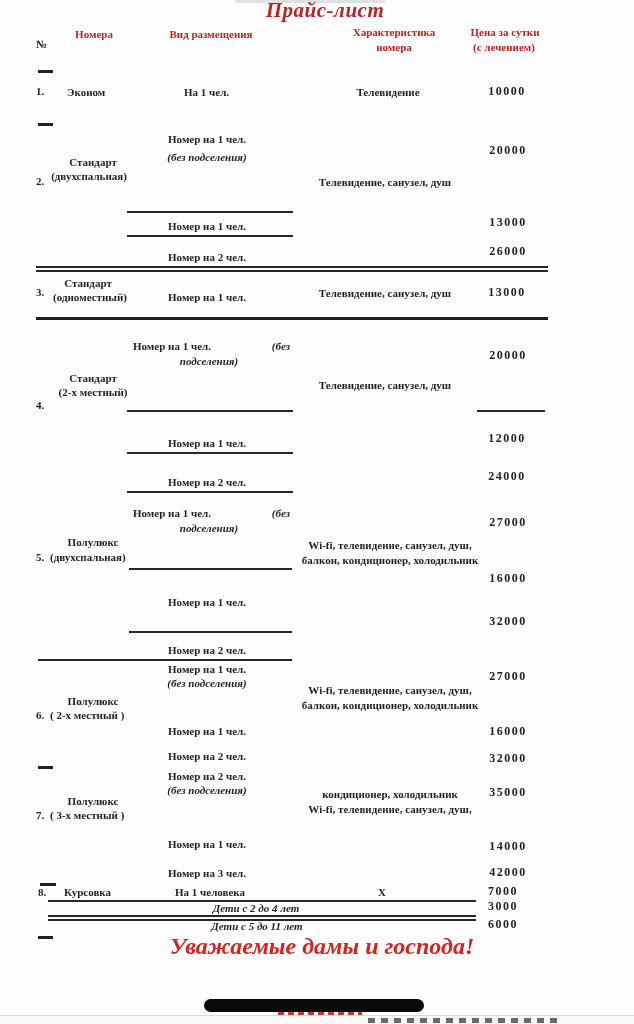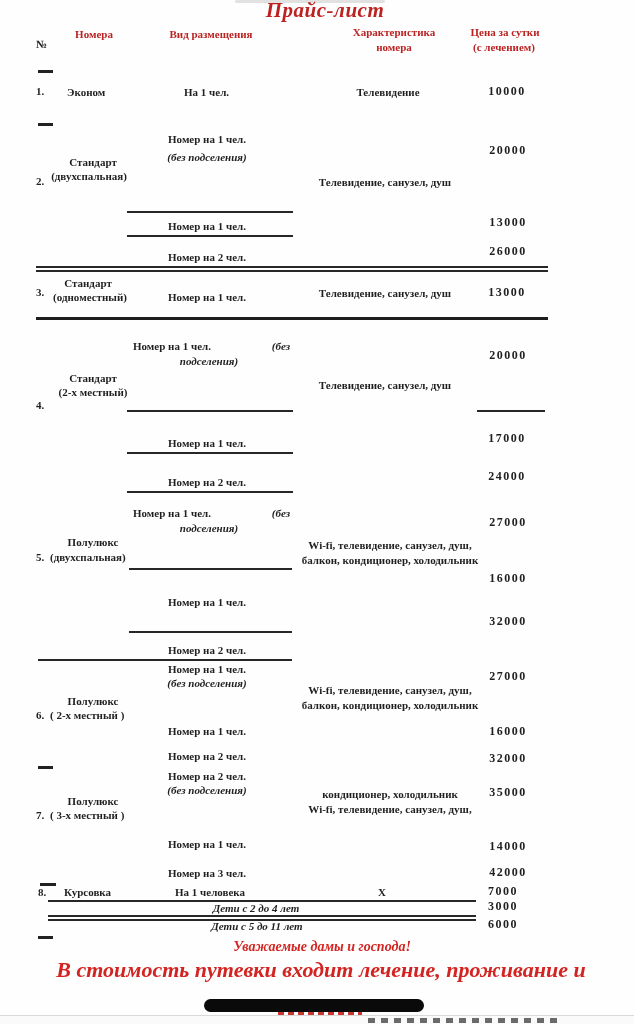--- a/index.html
+++ b/index.html
@@ -8,21 +8,21 @@
     font-family:"Liberation Serif","DejaVu Serif",serif;color:#1f1f1f;
     overflow:hidden;filter:blur(0.3px);
   }
   .t{position:absolute;font-weight:bold;font-size:11px;line-height:13px;white-space:nowrap;}
   .cx{transform:translateX(-50%);}          
   .rx{transform:translateX(-100%);}         
   .it{font-style:italic;}
   .red{color:#bb2323;}
   .price{font-size:12px;letter-spacing:1.5px;}
   .title{font-size:21px;color:#bb2323;font-style:italic;letter-spacing:0.5px;}
-  .foot1{font-size:14px;color:#d22421;font-style:italic;}
+  .foot1{font-size:24px;color:#d22421;font-style:italic;}
   .foot2{font-size:22px;color:#d22421;font-style:italic;}
   .line{position:absolute;background:#272727;height:2px;}
   .thin{height:1.5px;}
   .thick{height:3px;background:#1d1d1d;}
   .dash{position:absolute;background:#222;height:3px;width:15px;}
   .pill{position:absolute;background:#0a0a0a;border-radius:7px;}
   .redfrag{position:absolute;height:4px;
     background:repeating-linear-gradient(90deg,#c8372e 0 6px,transparent 6px 10px);}
   .bottomstrip{position:absolute;left:0;right:0;bottom:0;height:8px;background:#fafafa;border-top:1px solid #d9d9d9;}
   .cutfrag{position:absolute;height:5px;
@@ -80,21 +80,21 @@
   <div class="t" style="left:133px;top:340px;">Номер на 1 чел.</div>
   <div class="t it rx" style="left:290px;top:340px;">(без</div>
   <div class="t it cx" style="left:209px;top:355px;">подселения)</div>
   <div class="t price cx" style="left:508px;top:349px;">20000</div>
   <div class="t cx" style="left:93px;top:372px;">Стандарт</div>
   <div class="t cx" style="left:385px;top:379px;">Телевидение, санузел, душ</div>
   <div class="t cx" style="left:93px;top:386px;font-family:Liberation Serif, serif;">(2-х местный)</div>
   <div class="t" style="left:36px;top:399px;">4.</div>
   <div class="line" style="left:127px;top:410px;width:166px;"></div>
   <div class="line" style="left:477px;top:410px;width:68px;"></div>
-  <div class="t price cx" style="left:507px;top:432px;">17000</div>
+  <div class="t price cx" style="left:507px;top:432px;">12000</div>
   <div class="t cx" style="left:207px;top:437px;">Номер на 1 чел.</div>
   <div class="line" style="left:127px;top:452px;width:166px;"></div>
   <div class="t price cx" style="left:507px;top:470px;">24000</div>
   <div class="t cx" style="left:207px;top:476px;">Номер на 2 чел.</div>
   <div class="line" style="left:127px;top:491px;width:166px;"></div>
 
   <div class="t" style="left:133px;top:507px;">Номер на 1 чел.</div>
   <div class="t it rx" style="left:290px;top:507px;">(без</div>
   <div class="t it cx" style="left:209px;top:522px;">подселения)</div>
   <div class="t price cx" style="left:508px;top:516px;">27000</div>
@@ -147,21 +147,20 @@
   <div class="line" style="left:48px;top:900px;width:428px;"></div>
   <div class="t it cx" style="left:256px;top:902px;">Дети с 2 до 4 лет</div>
   <div class="t price cx" style="left:503px;top:900px;">3000</div>
   <div class="line" style="left:48px;top:915px;width:428px;"></div>
   <div class="line thin" style="left:48px;top:919px;width:428px;"></div>
   <div class="t it cx" style="left:257px;top:920px;">Дети с 5 до 11 лет</div>
   <div class="t price cx" style="left:503px;top:918px;">6000</div>
   <div class="dash" style="left:38px;top:936px;"></div>
 
   <div class="t foot1 cx" style="left:322px;top:940px;">Уважаемые дамы и господа!</div>
-  <div class="t foot2 cx" style="left:321px;top:963px;">В стоимость путевки входит лечение, проживание и</div>
 
   <div class="pill" style="left:204px;top:999px;width:220px;height:13px;"></div>
   <div class="redfrag" style="left:278px;top:1012px;width:84px;"></div>
 
   <div class="bottomstrip"></div>
   <div class="cutfrag" style="left:368px;top:1018px;width:192px;"></div>
 
 </div>
 
 </body></html>

